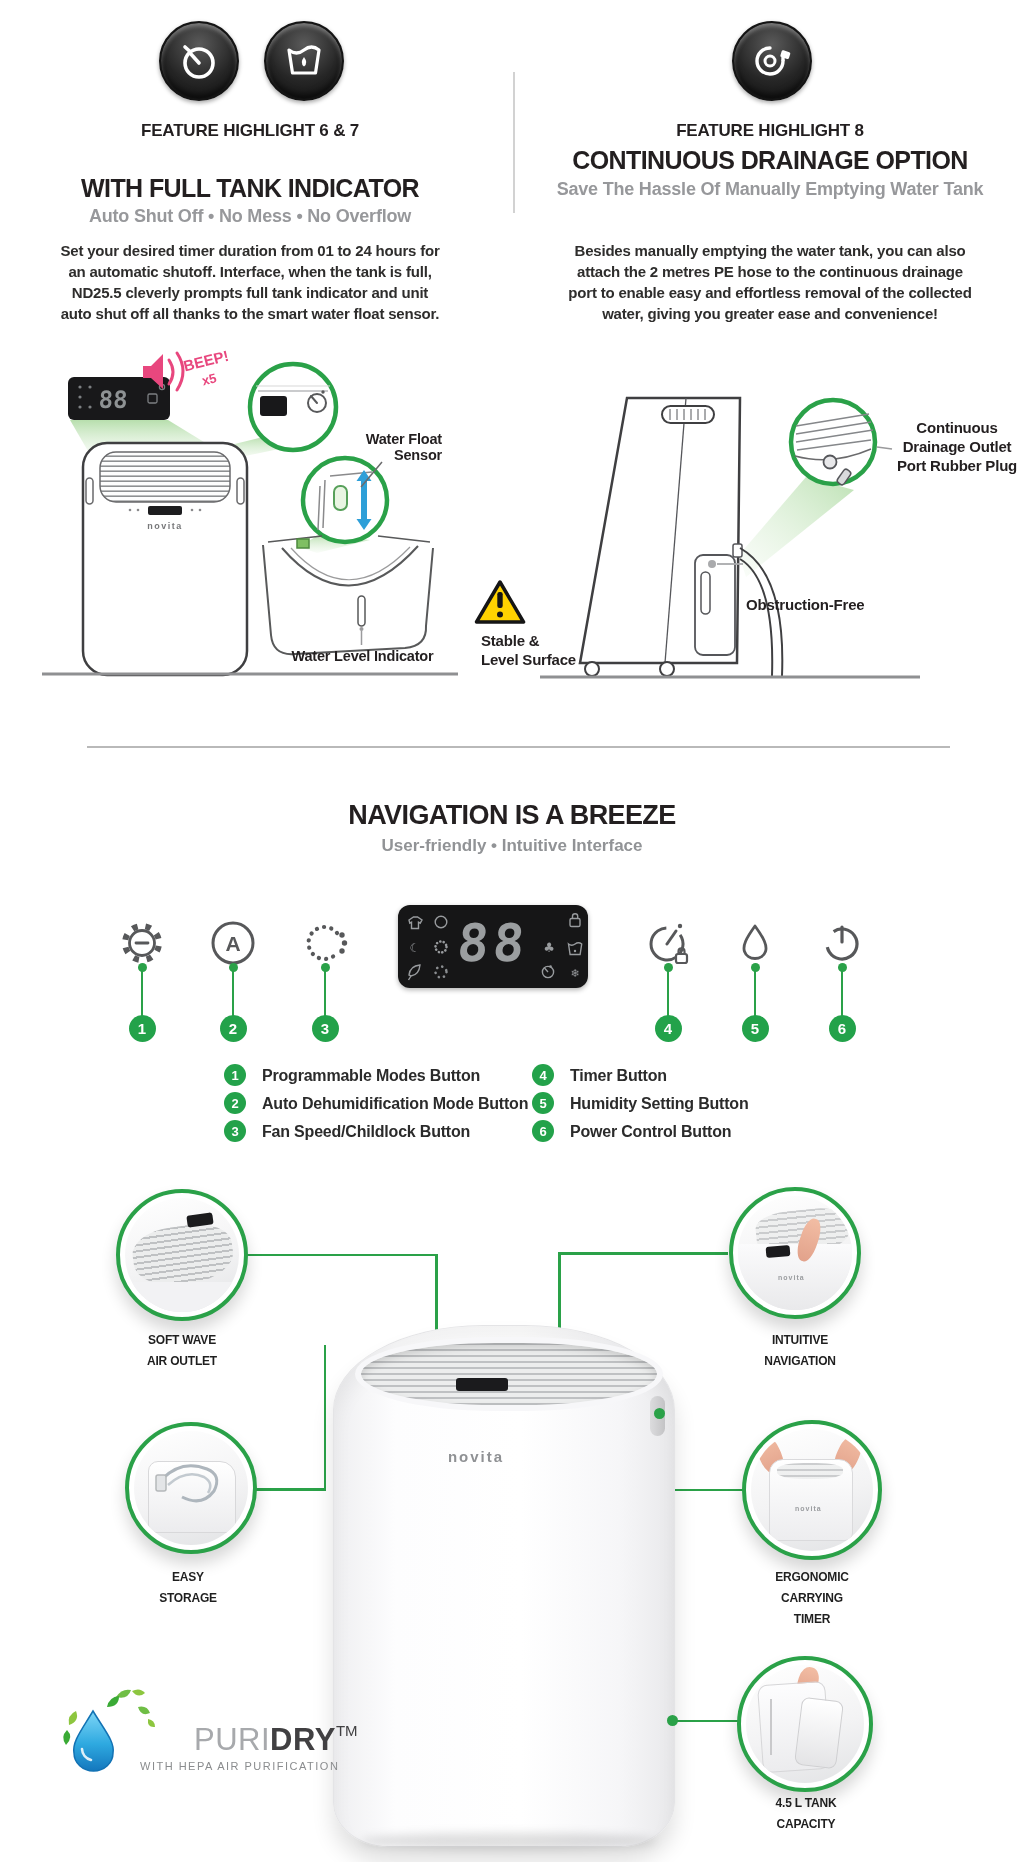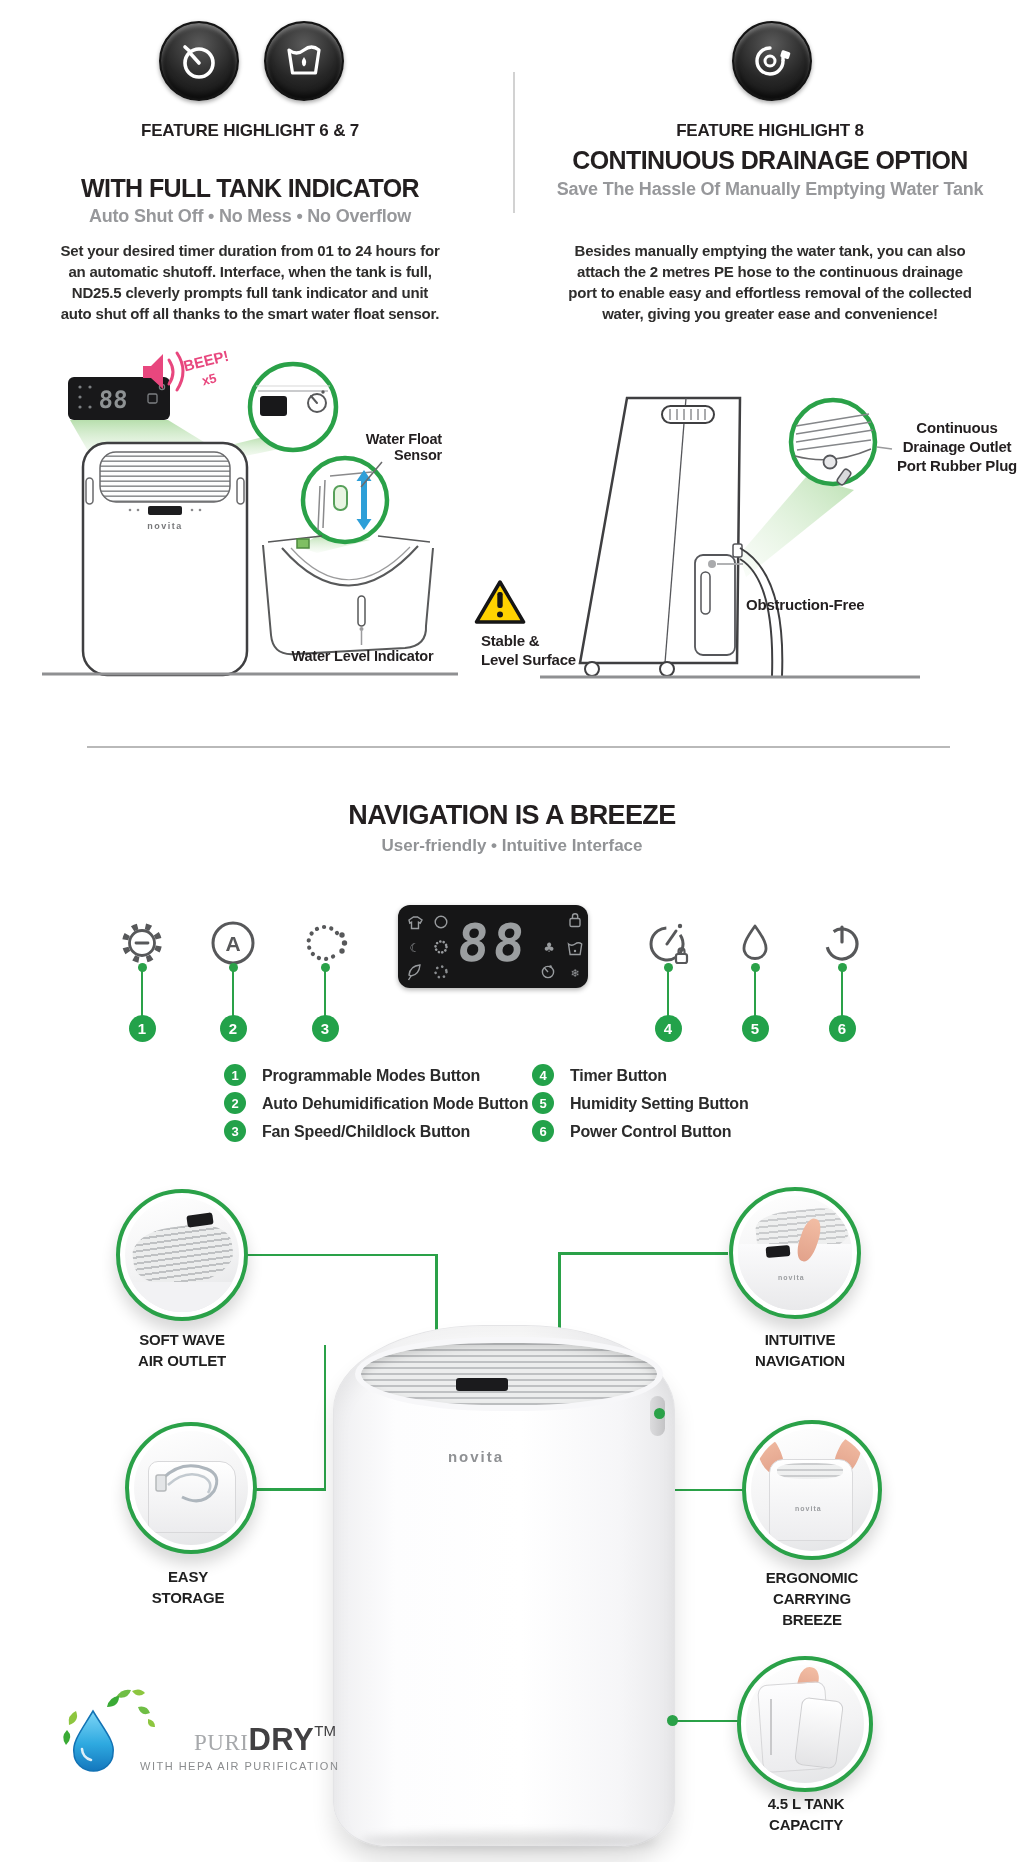--- a/index.html
+++ b/index.html
@@ -12,21 +12,21 @@
   .fbtn{position:absolute;width:76px;height:76px;border-radius:50%;
         background:radial-gradient(circle at 50% 28%,#5a5a5a,#262626 55%,#0e0e0e 100%);
         box-shadow:inset 0 3px 4px rgba(255,255,255,.35), inset 0 -4px 6px rgba(0,0,0,.6), 0 2px 4px rgba(0,0,0,.35);
         border:2px solid #141414;display:flex;align-items:center;justify-content:center;}
   .kicker{font-size:17px;font-weight:bold;letter-spacing:-.2px;}
   .bigtitle{font-size:25px;font-weight:bold;letter-spacing:-.6px;line-height:28px;}
   .tagline{font-size:18px;font-weight:bold;color:#97989b;letter-spacing:-.2px;}
   .bodytx{font-size:15px;font-weight:bold;color:#2e2d2c;line-height:21px;letter-spacing:-.2px;}
   .lbl{font-size:14.5px;font-weight:bold;color:#231f20;line-height:16px;letter-spacing:-.2px;}
   .lbl15{font-size:15px;font-weight:bold;color:#231f20;line-height:19px;letter-spacing:-.2px;}
-  .cap{font-size:15px;font-weight:bold;color:#1f1f1f;line-height:20.5px;letter-spacing:-.2px;text-align:center;}
+  .cap{font-size:12px;font-weight:bold;color:#1f1f1f;line-height:20.5px;letter-spacing:-.2px;text-align:center;}
   .vline{position:absolute;width:1.5px;background:#d2d2d2;}
   .hline{position:absolute;height:1.5px;background:#b9b9b9;}
   .navtitle{font-size:27px;font-weight:bold;letter-spacing:-.6px;}
   .navsub{font-size:17px;font-weight:bold;color:#919396;}
   .stem{position:absolute;width:2.5px;background:#2aa148;}
   .gdot{position:absolute;width:9px;height:9px;border-radius:50%;background:#2aa148;}
   .numcirc{position:absolute;width:27px;height:27px;border-radius:50%;background:#23a24a;
            color:#fff;font-size:15px;font-weight:bold;display:flex;align-items:center;justify-content:center;}
   .legcirc{position:absolute;width:22px;height:22px;border-radius:50%;background:#23a24a;
            color:#fff;font-size:13px;font-weight:bold;display:flex;align-items:center;justify-content:center;}
@@ -36,21 +36,21 @@
   
   .callout{position:absolute;border-radius:50%;border:4px solid #2aa148;background:#fff;padding:5px;
            box-shadow:0 10px 16px rgba(0,0,0,.16);}
   .callout .ph{width:100%;height:100%;border-radius:50%;overflow:hidden;position:relative;
            background:linear-gradient(165deg,#ffffff 0%,#f3f3f4 55%,#e2e3e5 100%);}
   .conn{position:absolute;background:#2aa148;}
   .hatchblob{position:absolute;background:repeating-linear-gradient(180deg,#bfc1c3 0 2px,#eceded 2px 6px);}
   .chip{position:absolute;background:#1b1b1d;border-radius:3px;}
   .skin{position:absolute;background:linear-gradient(180deg,#f2bda4,#e2a28b);border-radius:45%;}
   .novita-sm{position:absolute;font-size:7px;font-weight:bold;color:#9a9c9f;letter-spacing:1px;}
-  .puri{font-size:23px;color:#a7a9ac;letter-spacing:.5px;font-family:Liberation Serif, serif;}
+  .puri{font-size:31px;color:#a7a9ac;letter-spacing:.5px;}
   .dry{font-size:31px;color:#414042;font-weight:bold;letter-spacing:.5px;}
   .tm{font-size:15px;color:#414042;vertical-align:14px;}
   .purisub{font-size:11px;color:#8a8c8e;letter-spacing:1.5px;}
   svg{display:block;}
 </style>
 </head>
 <body>
 
 <div id="canvas">
 
@@ -391,21 +391,21 @@
       <div class="skin" style="left:8px;top:6px;width:22px;height:40px;transform:rotate(-24deg);"></div>
       <div class="skin" style="left:86px;top:6px;width:22px;height:40px;transform:rotate(24deg);"></div>
       <div class="abs" style="left:18px;top:30px;width:82px;height:80px;background:linear-gradient(180deg,#ffffff,#ededef);border:1px solid #dadadc;border-radius:14px 14px 8px 8px;"></div>
       <div class="hatchblob" style="left:26px;top:34px;width:66px;height:16px;border-radius:40%;opacity:.8;"></div>
       <div class="novita-sm" style="left:44px;top:76px;">novita</div>
     </div>
   </div>
   <div class="abs cap" style="left:738px;top:1567px;width:148px;line-height:21px;">
     <div>ERGONOMIC</div>
     <div>CARRYING</div>
-    <div>BREEZE</div>
+    <div>TIMER</div>
   </div>
 
   <div class="callout" style="left:737px;top:1656px;width:118px;height:118px;">
     <div class="ph">
       <div class="skin" style="left:52px;top:2px;width:20px;height:30px;transform:rotate(16deg);"></div>
       <div class="abs" style="left:14px;top:18px;width:66px;height:86px;background:linear-gradient(180deg,#fdfdfe,#ececee);border:1px solid #d6d6d8;border-radius:10px;transform:rotate(-4deg);"></div>
       <div class="abs" style="left:52px;top:34px;width:40px;height:66px;background:linear-gradient(180deg,#ffffff,#e4e4e6);border:1px solid #cfcfd1;border-radius:8px;transform:rotate(7deg);"></div>
       <div class="abs" style="left:24px;top:34px;width:2px;height:56px;background:#c9c9cb;"></div>
     </div>
   </div>

